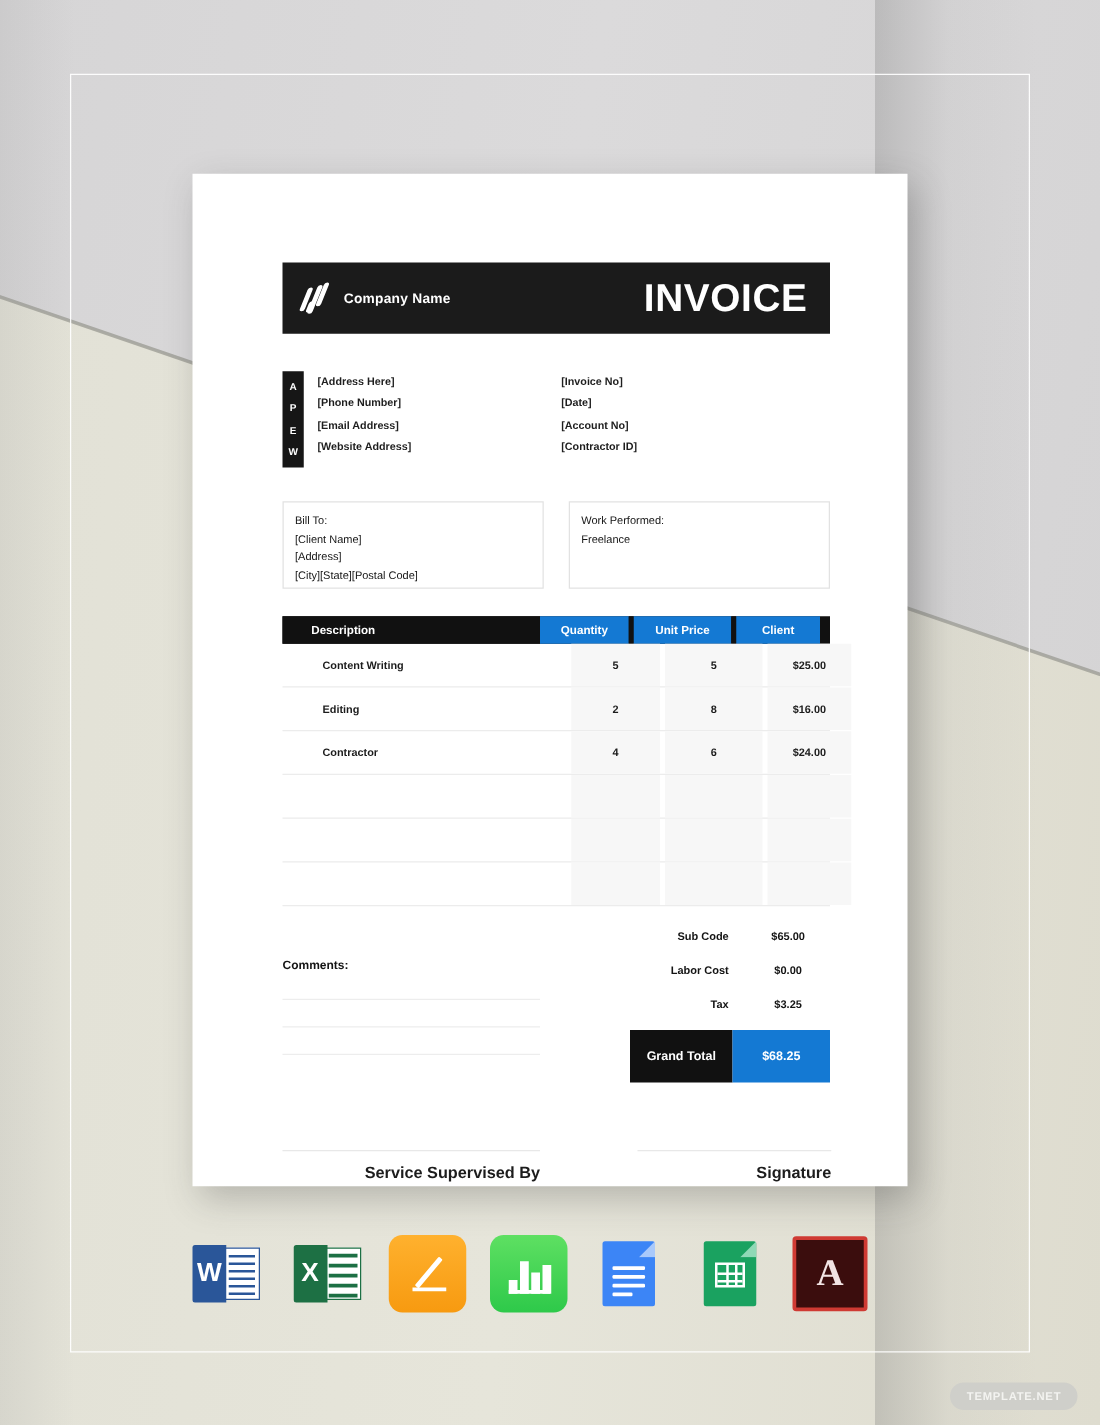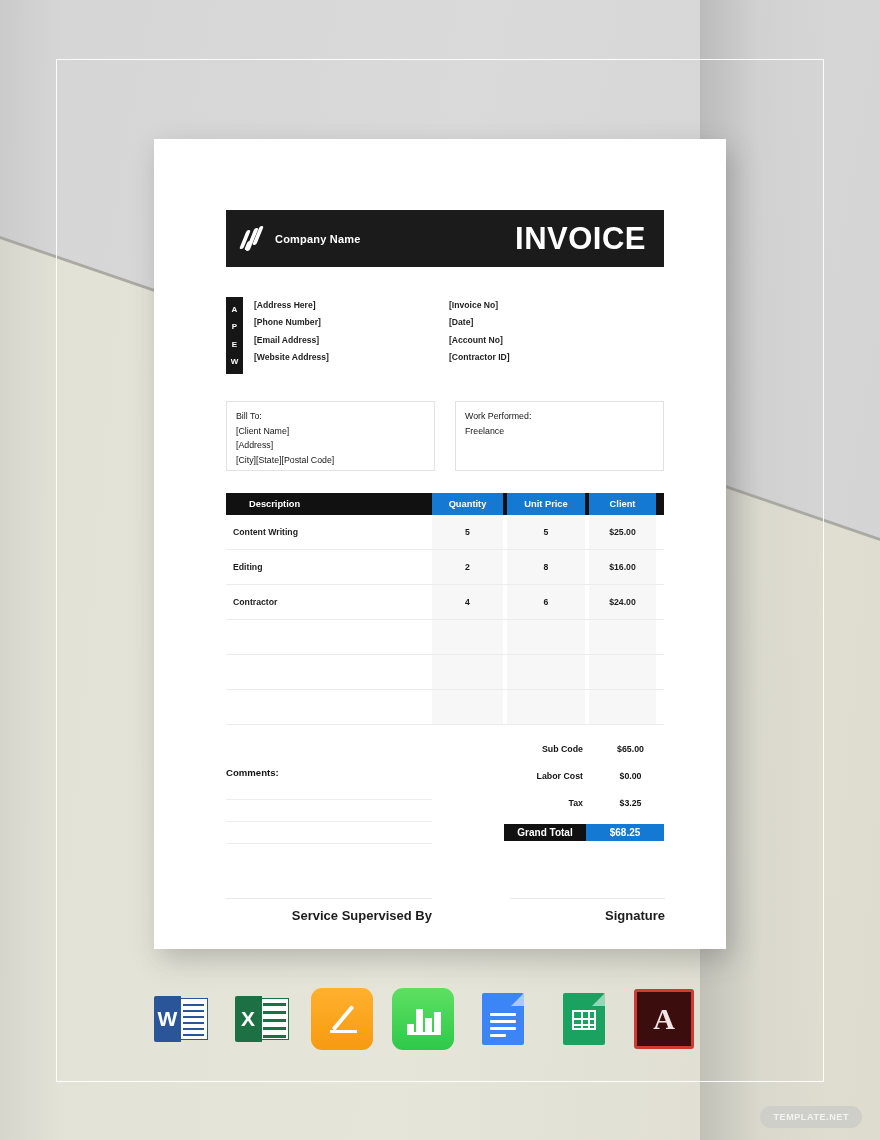--- a/index.html
+++ b/index.html
@@ -167,38 +167,38 @@
   }
   .th.desc { flex: 0 0 206px; background: #111111; padding-left: 23px; }
   .th.gapcell { flex: 0 0 4px; background: #111111; }
   .th.num { background: #1479d3; justify-content: center; }
   .th.qty { flex: 0 0 71px; }
   .th.price { flex: 0 0 78px; }
   .th.total { flex: 0 0 67px; }
 
   .trow { display: flex; height: 35px; border-bottom: 1px solid #ececec; }
   .trow .cell { display: flex; align-items: center; font-size: 8.7px; color: #1c1c1c; font-weight: bold; }
-  .trow .c-desc { flex: 0 0 206px; padding-left: 7px; }
+  .trow .c-desc { flex: 0 0 206px; padding-left: 7px; margin-left: 25px; }
   .trow .c-gap  { flex: 0 0 4px; }
   .trow .c-qty  { flex: 0 0 71px; justify-content: center; background: #f7f7f7; }
   .trow .c-price{ flex: 0 0 78px; justify-content: center; background: #f7f7f7; }
   .trow .c-total{ flex: 0 0 67px; justify-content: center; background: #f7f7f7; }
   .trow.empty .cell { color: transparent; }
 
   
   .lower { display: flex; margin-top: 10px; }
   .comments-col { width: 206px; flex: 0 0 206px; padding-top: 32px; }
   .comments-label { font-size: 9.6px; font-weight: bold; color: #141414; margin-bottom: 8px; }
   .rule { height: 1px; background: #ededed; margin-top: 21px; }
   .totals-col { margin-left: 55px; width: 177px; }
   .tot-row { display: flex; align-items: center; height: 27px; }
   .tot-label { flex: 1; text-align: right; font-size: 8.8px; font-weight: bold; color: #141414; padding-right: 14px; }
   .tot-val { flex: 0 0 67px; text-align: center; font-size: 8.8px; font-weight: bold; color: #141414; }
   .grand {
-    display: flex; height: 17px; margin-top: 8px; padding-left: 17px;
+    display: flex; height: 42px; margin-top: 8px; padding-left: 17px;
   }
   .grand .g-label {
     flex: 1; background: #111111; color: #fff;
     font-size: 10px; font-weight: bold;
     display: flex; align-items: center; justify-content: center;
   }
   .grand .g-val {
     flex: 0 0 78px; background: #1479d3; color: #fff;
     font-size: 10px; font-weight: bold;
     display: flex; align-items: center; justify-content: center;

